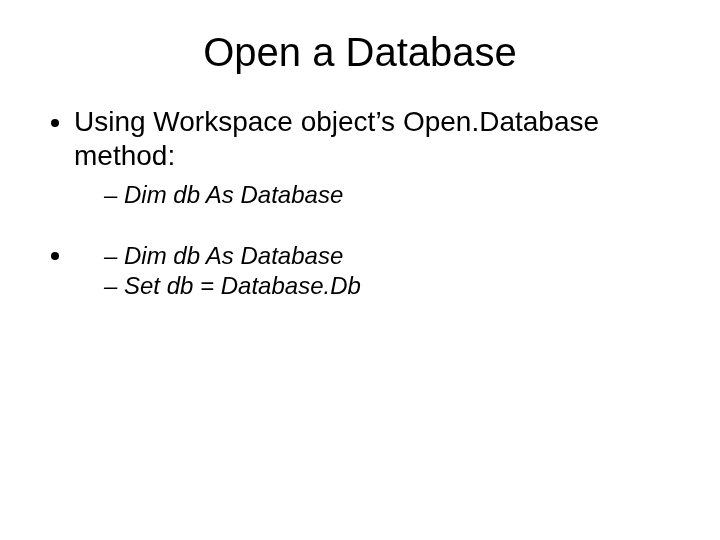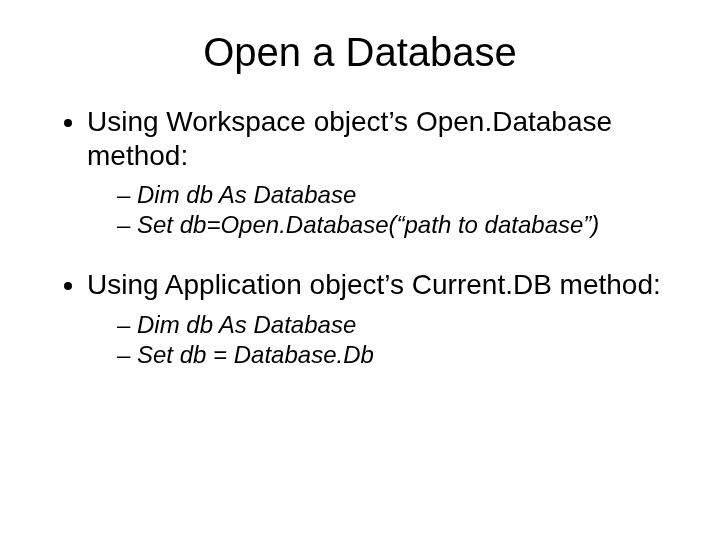--- a/index.html
+++ b/index.html
@@ -19,21 +19,21 @@
   }
   .title {
     text-align: center;
     font-size: 40px;
     font-weight: normal;
     margin: 10px 0 30px 0;
   }
   ul.level1 {
     list-style: disc;
     padding-left: 40px;
-    margin: 17px;
+    margin: 4px;
   }
   ul.level1 > li {
     font-size: 28px;
     line-height: 1.2;
     margin-bottom: 6px;
   }
   ul.level2 {
     list-style: none;
     padding-left: 30px;
     margin: 8px 0 28px 0;
@@ -51,24 +51,22 @@
 <body>
 
 <div class="slide">
   <h1 class="title">Open a Database</h1>
 
   <ul class="level1">
     <li>
       <span>Using Workspace object’s Open.Database method:</span>
       <ul class="level2">
         <li><span>Dim db As Database</span></li>
-        <li><span>Set  db=Open.Database(“path to database”)</span></li>
       </ul>
     </li>
     <li>
-      <span>Using Application object’s Current.DB method:</span>
       <ul class="level2">
         <li><span>Dim db As Database</span></li>
         <li><span>Set db = Database.Db</span></li>
       </ul>
     </li>
   </ul>
 </div>
 
 </body></html>

